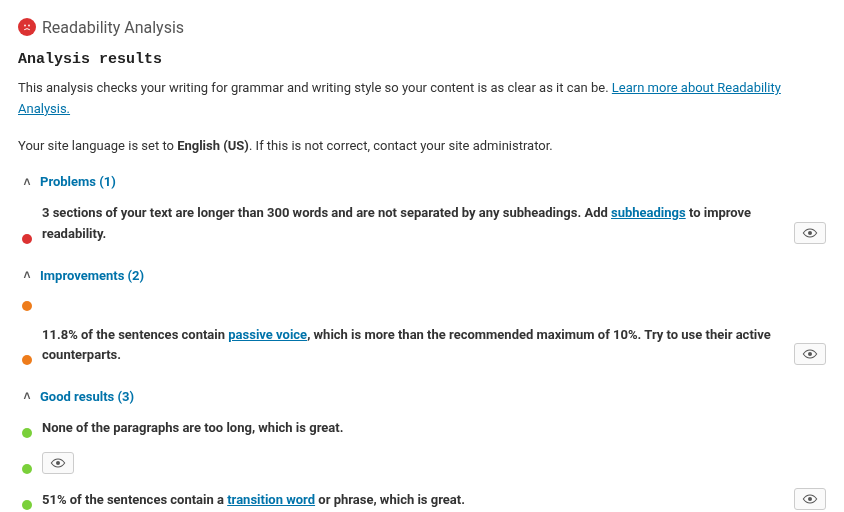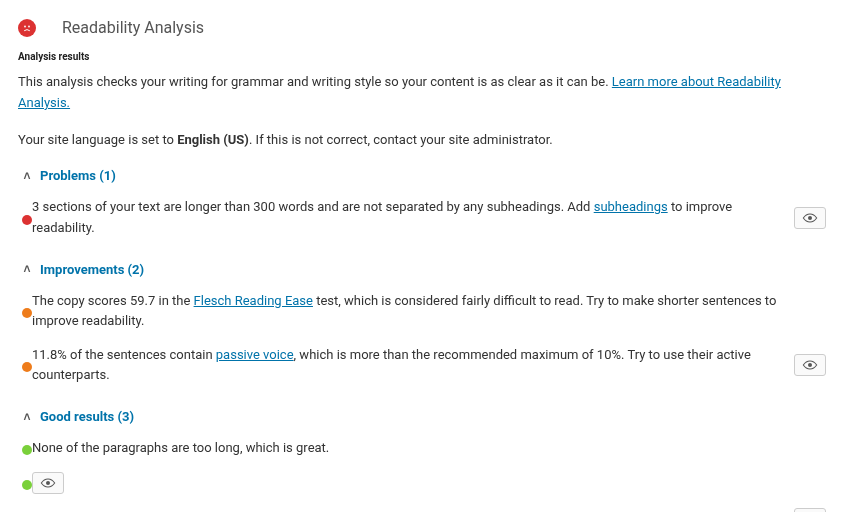--- a/index.html
+++ b/index.html
@@ -7,22 +7,22 @@
     margin: 0;
     padding: 18px 18px 18px 18px;
     font-family: -apple-system, BlinkMacSystemFont, "Segoe UI", Roboto, Arial, sans-serif;
     font-size: 13px;
     color: #333;
     background: #fff;
     width: 844px;
   }
   .header {
     display: flex;
-    align-items: flex-end;
-    gap: 26px;
+    align-items: flex-start;
+    gap: 6px;
     margin-bottom: 14px;
   }
   .header-icon {
     width: 18px;
     height: 18px;
     border-radius: 50%;
     background: #dc3232;
     display: flex;
     align-items: center;
     justify-content: center;
@@ -32,21 +32,22 @@
   }
   .header-title {
     font-size: 16px;
     font-weight: 400;
     color: #555;
   }
   .subhead {
     font-weight: 700;
     color: #222;
     margin-bottom: 10px;
-    font-size: 10px;
+    font-size: 15px;
+    font-family: Liberation Mono, monospace;
   }
   .intro {
     color: #333;
     line-height: 1.6;
     margin-bottom: 10px;
   }
   .intro a, .item-text a {
     color: #0073aa;
     text-decoration: underline;
   }
@@ -69,22 +70,24 @@
     padding-left: 4px;
   }
   .chevron {
     width: 10px;
     text-align: center;
     color: #555;
     font-size: 12px;
   }
   .item {
     display: flex;
-    align-items: center;
+    align-items: flex-end;
+    gap: 10px;
     padding: 4px 0 10px 4px;
+    font-weight: bold;
   }
   .bullet {
     width: 10px;
     height: 10px;
     border-radius: 50%;
     flex: 0 0 10px;
     margin-top: 4px;
   }
   .bullet.red { background: #dc3232; }
   .bullet.orange { background: #ee7c1b; }
@@ -153,23 +156,20 @@
   </span>
 </div>
 
 <div class="section-header">
   <span class="chevron">˄</span>
   <span>Improvements (2)</span>
 </div>
 
 <div class="item">
   <span class="bullet orange"></span>
-  <span class="item-text">
-    <span>The copy scores 59.7 in the </span><a href="#">Flesch Reading Ease</a><span> test, which is considered fairly difficult to read. Try to make shorter sentences to improve readability.</span>
-  </span>
 </div>
 
 <div class="item">
   <span class="bullet orange"></span>
   <span class="item-text">
     <span>11.8% of the sentences contain </span><a href="#">passive voice</a><span>, which is more than the recommended maximum of 10%. Try to use their active counterparts.</span>
   </span>
   <span class="eye-btn">
     <svg viewBox="0 0 24 16">
         <path d="M12 2C6 2 2 8 2 8s4 6 10 6 10-6 10-6S18 2 12 2z" fill="none" stroke="#555" stroke-width="1.6"></path>

